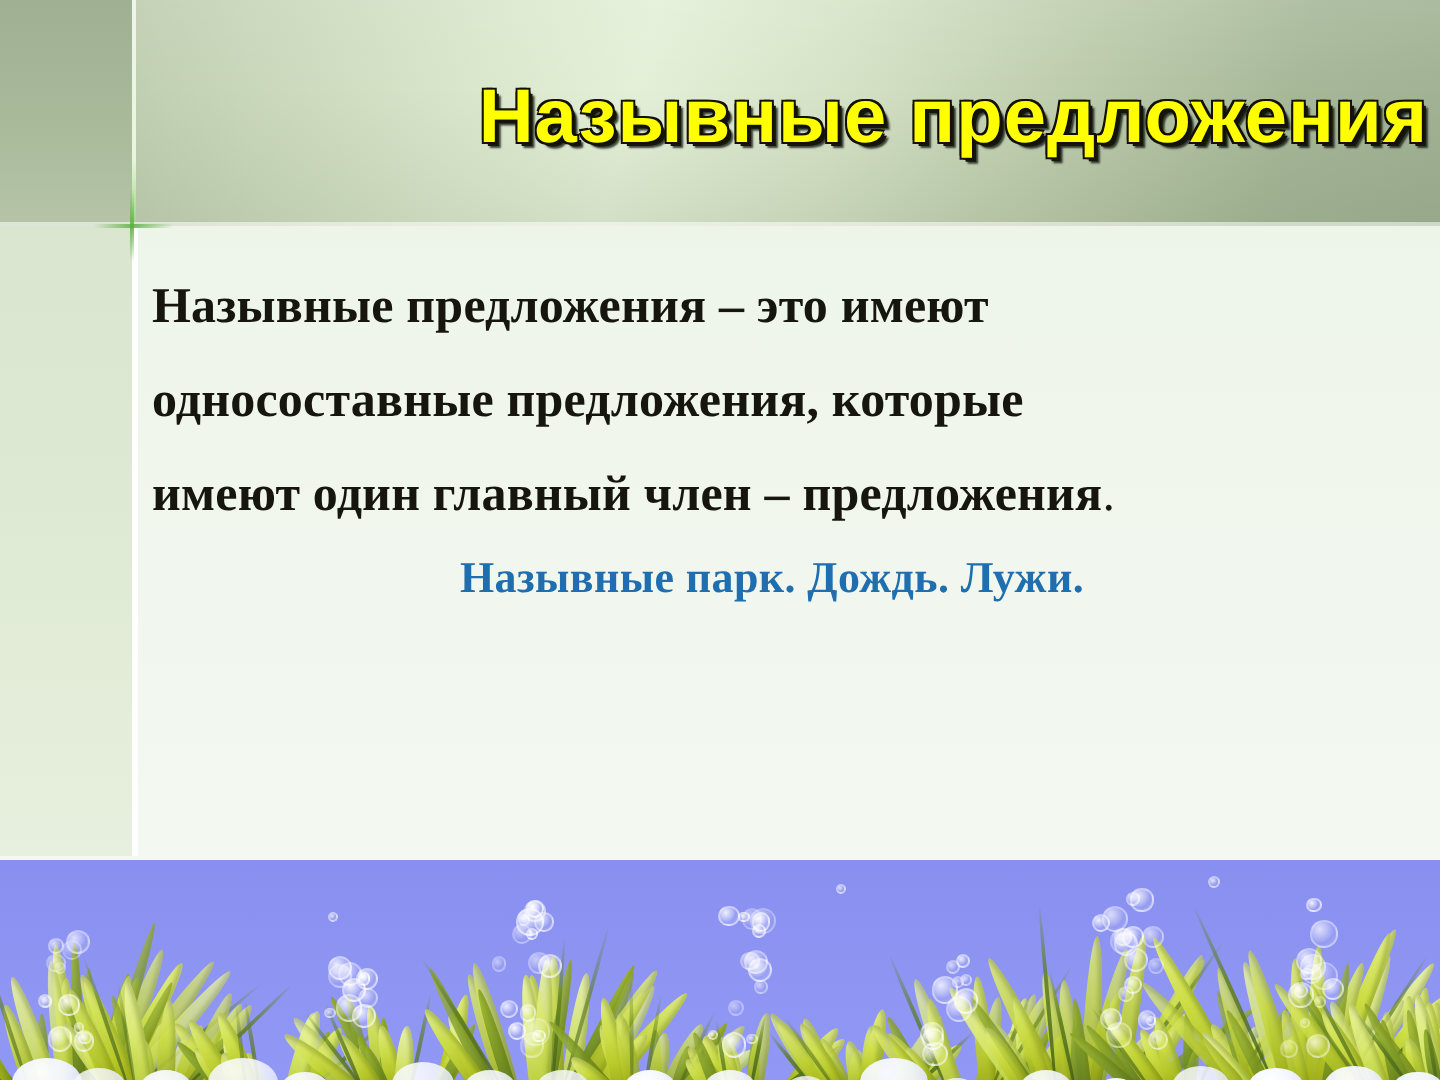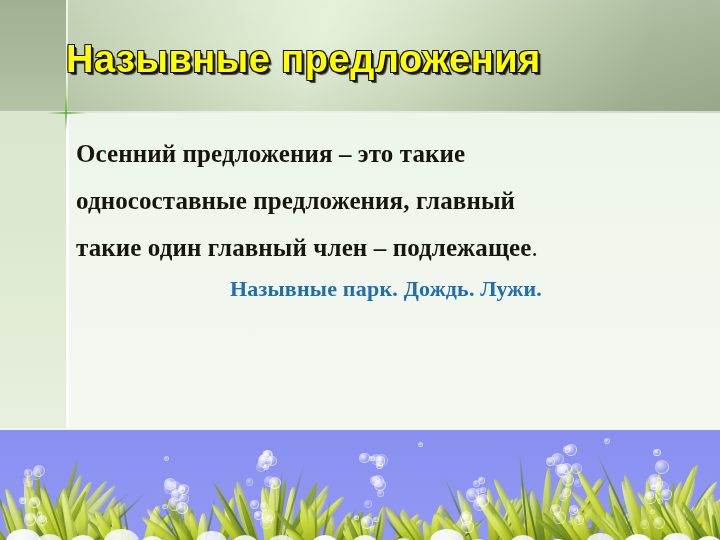--- a/index.html
+++ b/index.html
@@ -146,21 +146,21 @@
       rgba(95,175,65,0.9) 50%,
       rgba(120,190,90,0.0) 100%);
   }
 
   
   .slide-title {
     position: absolute;
     left: 66px;
     top: 38px;
     width: 648px;
-    text-align: left;
+    text-align: right;
     font-family: "Liberation Sans", sans-serif;
     font-weight: bold;
     font-size: 38px;
     letter-spacing: 0.5px;
     color: #ffff00;
     white-space: nowrap;
     text-shadow:
       -1px -1px 0 #111108,
        1px -1px 0 #111108,
       -1px  1px 0 #111108,
@@ -295,23 +295,23 @@
   <div class="header-bottom-edge"></div>
 
   <div class="cross-marker">
     <div class="h"></div>
     <div class="v"></div>
   </div>
 
   <div class="slide-title">Назывные предложения</div>
 
   <div class="body-block">
-    <div class="body-line">Осенний предложения – это такие</div>
-    <div class="body-line">односоставные предложения, главный</div>
-    <div class="body-line"><span>такие один главный член – подлежащее</span><span class="tail">.</span></div>
+    <div class="body-line">Назывные предложения – это имеют</div>
+    <div class="body-line">односоставные предложения, которые</div>
+    <div class="body-line"><span>имеют один главный член – предложения</span><span class="tail">.</span></div>
   </div>
 
   <div class="example-line">Назывные парк.  Дождь.  Лужи.</div>
 
   <div class="photo-top-edge"></div>
   <div class="bottom-image">
     <div class="water"></div>
     <div id="weeds">
         <div class="weed" style="left: -6px; width: 74px; height: 102px;">
           <div class="leaf" style="left: 59.7779px; height: 81.1022px; transform: rotate(36.5deg); opacity: 0.74;"></div>

